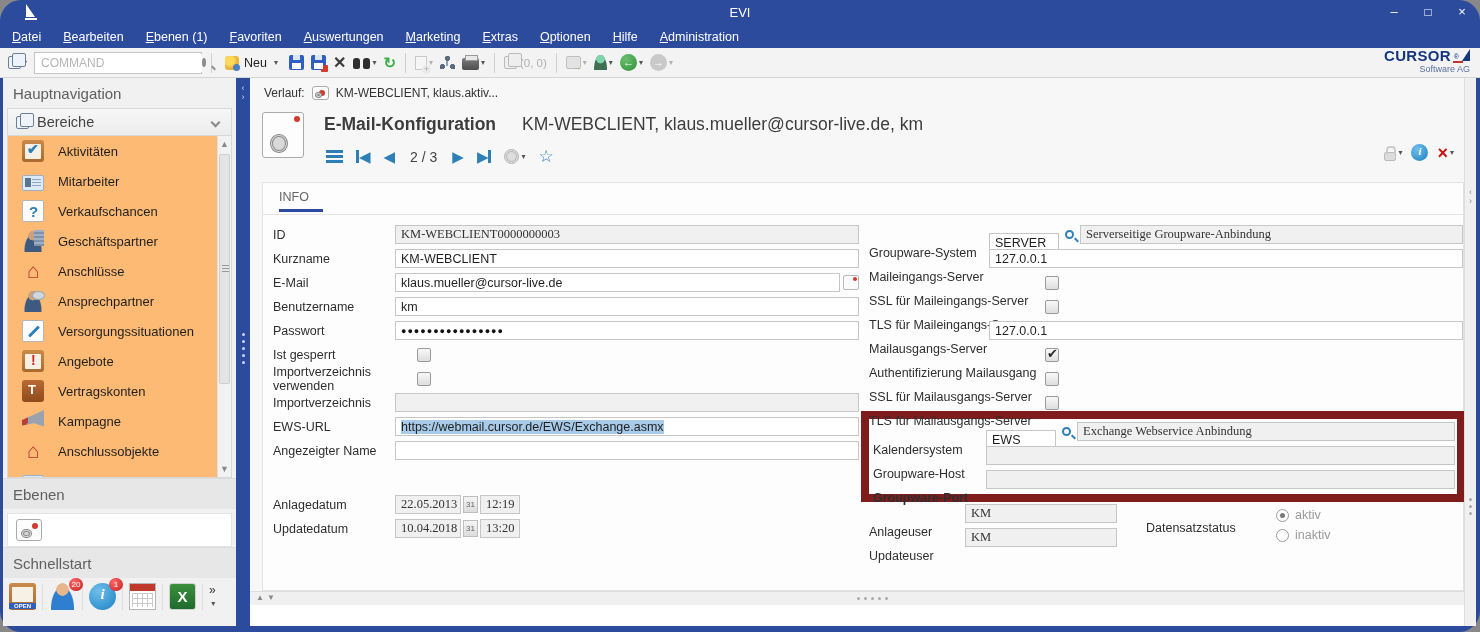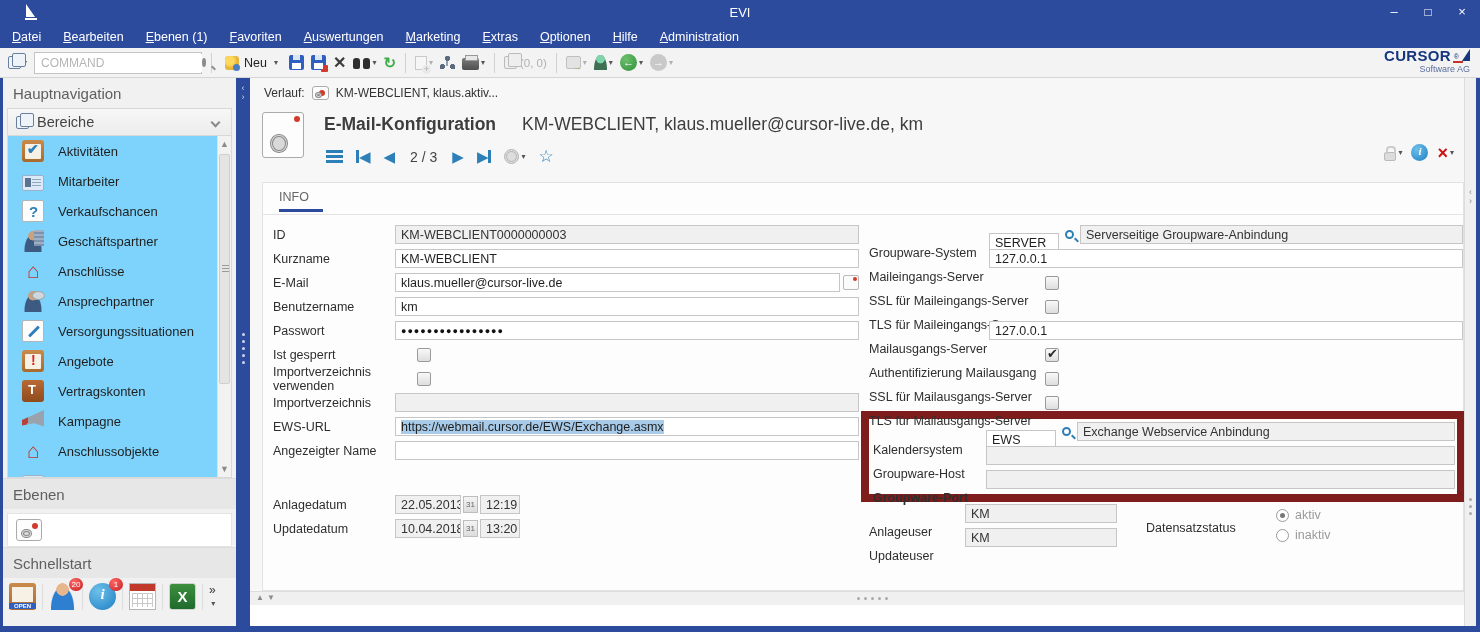--- a/index.html
+++ b/index.html
@@ -1,17 +1,17 @@
 <!DOCTYPE html>
 <html><head>
 <meta charset="utf-8">
 <style>
   * { margin:0; padding:0; box-sizing:border-box; font-family:"Liberation Sans", sans-serif; }
   body { width:1480px; height:632px; overflow:hidden; background:#888; }
-  .win { position:relative; width:1480px; height:632px; background:#2c4b9d; }
+  .win { position:relative; width:1480px; height:632px; background:#2c4b9d;border-radius:21px; }
 
   
   .titlebar { position:absolute; top:0; left:0; right:0; height:26px; color:#fff; }
   .app-title { position:absolute; left:0; right:0; top:5px; text-align:center; font-size:13px; }
   .sail { position:absolute; left:26px; top:4px; width:0; height:0; border-left:9px solid #fff; border-top:13px solid transparent; }
   .sail::after { content:""; position:absolute; left:-10px; top:1px; width:12px; height:2px; background:#fff; }
   .win-controls { position:absolute; right:8px; top:3px; display:flex; gap:14px; }
   .wc { width:20px; height:18px; text-align:center; font-size:13px; color:#fff; cursor:default; line-height:18px; }
   .wc-max { font-size:12px; }
 
@@ -75,21 +75,21 @@
   
   .workarea { position:absolute; top:78px; left:3px; right:4px; bottom:6px; background:#fff; }
 
   
   .sidebar { position:absolute; left:0; top:0; width:233px; height:100%; background:#f1f1f1; }
   .side-h { font-size:15px; color:#5f5f5f; padding:7px 10px 6px; background:#f1f1f1; }
   .side-h.dark { background:#e7e7e7; border-top:1px solid #dcdcdc; }
   .bereiche-hdr { margin:0 4px; border:1px solid #d8d8d8; background:linear-gradient(#f7f7f7,#ececec); height:28px; display:flex; align-items:center; gap:8px; padding:0 8px; }
   .bereiche-lbl { font-size:14.5px; color:#444; flex:1; }
   .chev-down { width:7px; height:7px; border-right:2px solid #8a8a8a; border-bottom:2px solid #8a8a8a; transform:rotate(45deg); margin-right:4px; }
-  .list-panel { position:relative; margin:0 4px; background:#7dd3fc; border:1px solid #d8d8d8; border-top:none; height:342px; overflow:hidden; }
+  .list-panel { position:relative; margin:0 4px; background:#fdba74; border:1px solid #d8d8d8; border-top:none; height:342px; overflow:hidden; }
   .nav-item { display:flex; align-items:center; gap:14px; height:30px; padding-left:14px; font-size:13px; color:#1f1f1f; }
   .ic { width:22px; height:22px; position:relative; flex:none; }
   .ic-clip { background:linear-gradient(#c98a4b,#a96a2e); border-radius:3px; }
   .ic-clip::before { content:""; position:absolute; inset:4px 3px 3px; background:#f6f1e4; border-radius:1px; }
   .ic-clip.chk::after { content:"✔"; position:absolute; left:5px; top:1px; color:#2d7fb8; font-size:14px; font-weight:bold; }
   .ic-clip.excl::after { content:"!"; position:absolute; left:9px; top:2px; color:#d22; font-size:14px; font-weight:bold; }
   .ic-card { background:#dce9f6; border:1px solid #9ab1c9; border-radius:2px; height:16px; margin-top:3px; }
   .ic-card::before { content:""; position:absolute; left:2px; top:2px; width:6px; height:9px; background:#5a738f; }
   .ic-card::after { content:""; position:absolute; right:2px; top:3px; width:9px; height:7px; background:linear-gradient(#8fa7c0 1px, transparent 1px); background-size:100% 3px; }
   .ic-doc { background:#fdfdfd; border:1px solid #b5b5b5; border-radius:2px; }
@@ -161,21 +161,21 @@
   .card { position:absolute; left:12px; right:0; top:104px; bottom:0; background:#fdfdfd; border:1px solid #e2e2e2; }
   .tabbar { position:relative; height:32px; border-bottom:1px solid #e4e4e4; }
   .tab { position:absolute; left:16px; top:7px; font-size:12.5px; color:#666; padding-bottom:5px; border-bottom:3px solid #2c4b9d; min-width:44px; }
   .form-left { position:absolute; left:10px; top:42px; width:586px; }
   .form-right { position:absolute; left:606px; top:42px; width:594px; }
   .frow { display:flex; align-items:center; height:19px; margin-bottom:5px; }
   .flbl { width:122px; font-size:12.5px; color:#2e2e2e; flex:none; }
   .form-right .flbl { width:120px;margin-top:36px; }
   .flbl.wide { width:176px; }
   .fld { flex:1; height:19px; border:1px solid #c6c6c6; background:#fff; font-size:12.5px; color:#1e1e1e; display:flex; align-items:center; padding:0 5px; overflow:hidden; white-space:nowrap; }
-  .fld.ro { background:#f0f0f0; color:#333; }
+  .fld.ro { background:#f0f0f0; color:#333;font-family:Liberation Serif, serif; }
   .fld.small { flex:none; width:70px;margin-top:16px; }
   .fld.w64 { flex:none; width:66px; }
   .fld.w40 { flex:none; width:40px; }
   .fld.w152 { flex:none; width:152px; }
   .pwdots { letter-spacing:1px; font-size:9px; font-weight:bold; color:#111; }
   .selhl { background:#a8cbe9; }
   .cb { width:14px; height:14px; border:1px solid #9a9a9a; border-radius:2px; background:linear-gradient(#f8f8f8,#dedede); position:relative; margin-left:22px; flex:none; }
   .form-right .cb { margin-left:0; }
   .cb.checked::after { content:"✔"; position:absolute; left:1px; top:-3px; font-size:13px; color:#2b2b2b; }
   .mailbtn { width:16px; height:15px; margin-left:3px; background:#fbfbfb; border:1px solid #b9b9b9; border-radius:2px; position:relative; flex:none; }

